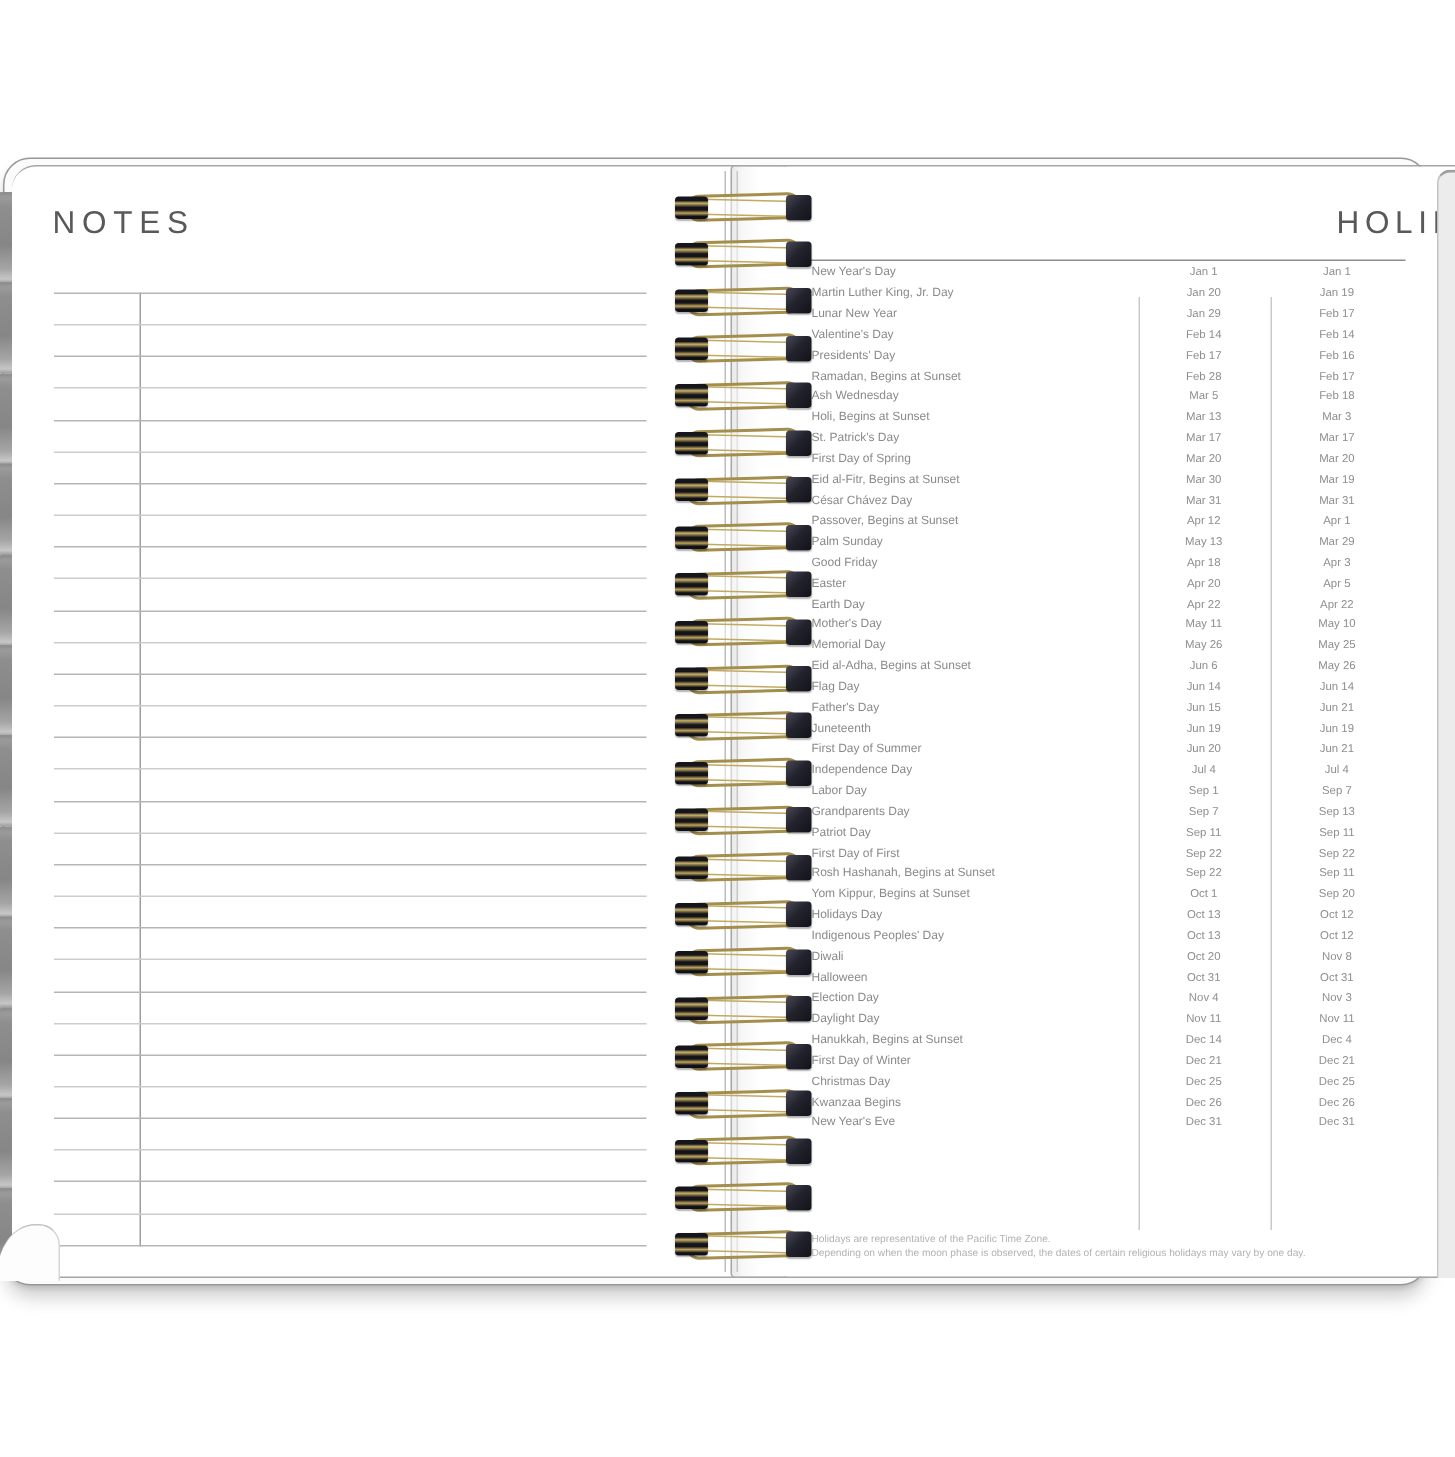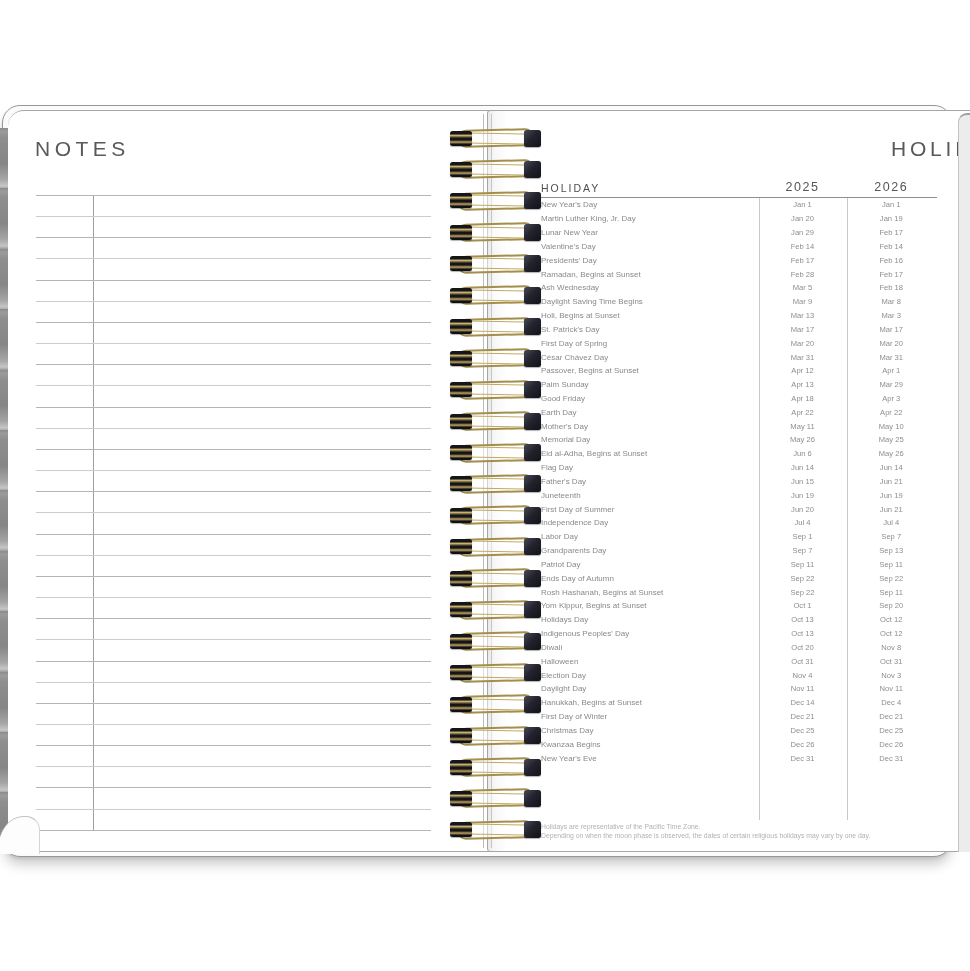--- a/index.html
+++ b/index.html
@@ -169,25 +169,20 @@
         <div class="rline" style="top: 592.48px;"></div>
         <div class="rline alt" style="top: 613.64px;"></div>
         <div class="rline" style="top: 634.8px;"></div>
       </div>
   </div>
 
   <div class="page page-right">
     <h1 class="page-title title-right">HOLIDAYS</h1>
 
     <div class="htable">
-      <div class="hrow hhead">
-        <span class="hname">HOLIDAY</span>
-        <span class="yhead">2025</span>
-        <span class="yhead">2026</span>
-      </div>
       <div class="head-rule"></div>
       <div class="rows">
           <div class="hrow">
             <span class="hname">New Year's Day</span>
             <span class="hdate">Jan 1</span>
             <span class="hdate">Jan 1</span>
           </div>
           <div class="hrow">
             <span class="hname">Martin Luther King, Jr. Day</span>
             <span class="hdate">Jan 20</span>
@@ -212,60 +207,65 @@
             <span class="hname">Ramadan, Begins at Sunset</span>
             <span class="hdate">Feb 28</span>
             <span class="hdate">Feb 17</span>
           </div>
           <div class="hrow">
             <span class="hname">Ash Wednesday</span>
             <span class="hdate">Mar 5</span>
             <span class="hdate">Feb 18</span>
           </div>
           <div class="hrow">
-            <span class="hname">Daylight Saving Time Begins</span>
-            <span class="hdate">Mar 9</span>
-            <span class="hdate">Mar 8</span>
-          </div>
-          <div class="hrow">
             <span class="hname">Holi, Begins at Sunset</span>
             <span class="hdate">Mar 13</span>
             <span class="hdate">Mar 3</span>
           </div>
           <div class="hrow">
             <span class="hname">St. Patrick's Day</span>
             <span class="hdate">Mar 17</span>
             <span class="hdate">Mar 17</span>
           </div>
           <div class="hrow">
             <span class="hname">First Day of Spring</span>
             <span class="hdate">Mar 20</span>
             <span class="hdate">Mar 20</span>
           </div>
           <div class="hrow">
+            <span class="hname">Eid al-Fitr, Begins at Sunset</span>
+            <span class="hdate">Mar 30</span>
+            <span class="hdate">Mar 19</span>
+          </div>
+          <div class="hrow">
             <span class="hname">César Chávez Day</span>
             <span class="hdate">Mar 31</span>
             <span class="hdate">Mar 31</span>
           </div>
           <div class="hrow">
             <span class="hname">Passover, Begins at Sunset</span>
             <span class="hdate">Apr 12</span>
             <span class="hdate">Apr 1</span>
           </div>
           <div class="hrow">
             <span class="hname">Palm Sunday</span>
-            <span class="hdate">Apr 13</span>
+            <span class="hdate">May 13</span>
             <span class="hdate">Mar 29</span>
           </div>
           <div class="hrow">
             <span class="hname">Good Friday</span>
             <span class="hdate">Apr 18</span>
             <span class="hdate">Apr 3</span>
           </div>
           <div class="hrow">
+            <span class="hname">Easter</span>
+            <span class="hdate">Apr 20</span>
+            <span class="hdate">Apr 5</span>
+          </div>
+          <div class="hrow">
             <span class="hname">Earth Day</span>
             <span class="hdate">Apr 22</span>
             <span class="hdate">Apr 22</span>
           </div>
           <div class="hrow">
             <span class="hname">Mother's Day</span>
             <span class="hdate">May 11</span>
             <span class="hdate">May 10</span>
           </div>
           <div class="hrow">
@@ -312,21 +312,21 @@
             <span class="hname">Grandparents Day</span>
             <span class="hdate">Sep 7</span>
             <span class="hdate">Sep 13</span>
           </div>
           <div class="hrow">
             <span class="hname">Patriot Day</span>
             <span class="hdate">Sep 11</span>
             <span class="hdate">Sep 11</span>
           </div>
           <div class="hrow">
-            <span class="hname">Ends Day of Autumn</span>
+            <span class="hname">First Day of First</span>
             <span class="hdate">Sep 22</span>
             <span class="hdate">Sep 22</span>
           </div>
           <div class="hrow">
             <span class="hname">Rosh Hashanah, Begins at Sunset</span>
             <span class="hdate">Sep 22</span>
             <span class="hdate">Sep 11</span>
           </div>
           <div class="hrow">
             <span class="hname">Yom Kippur, Begins at Sunset</span>

